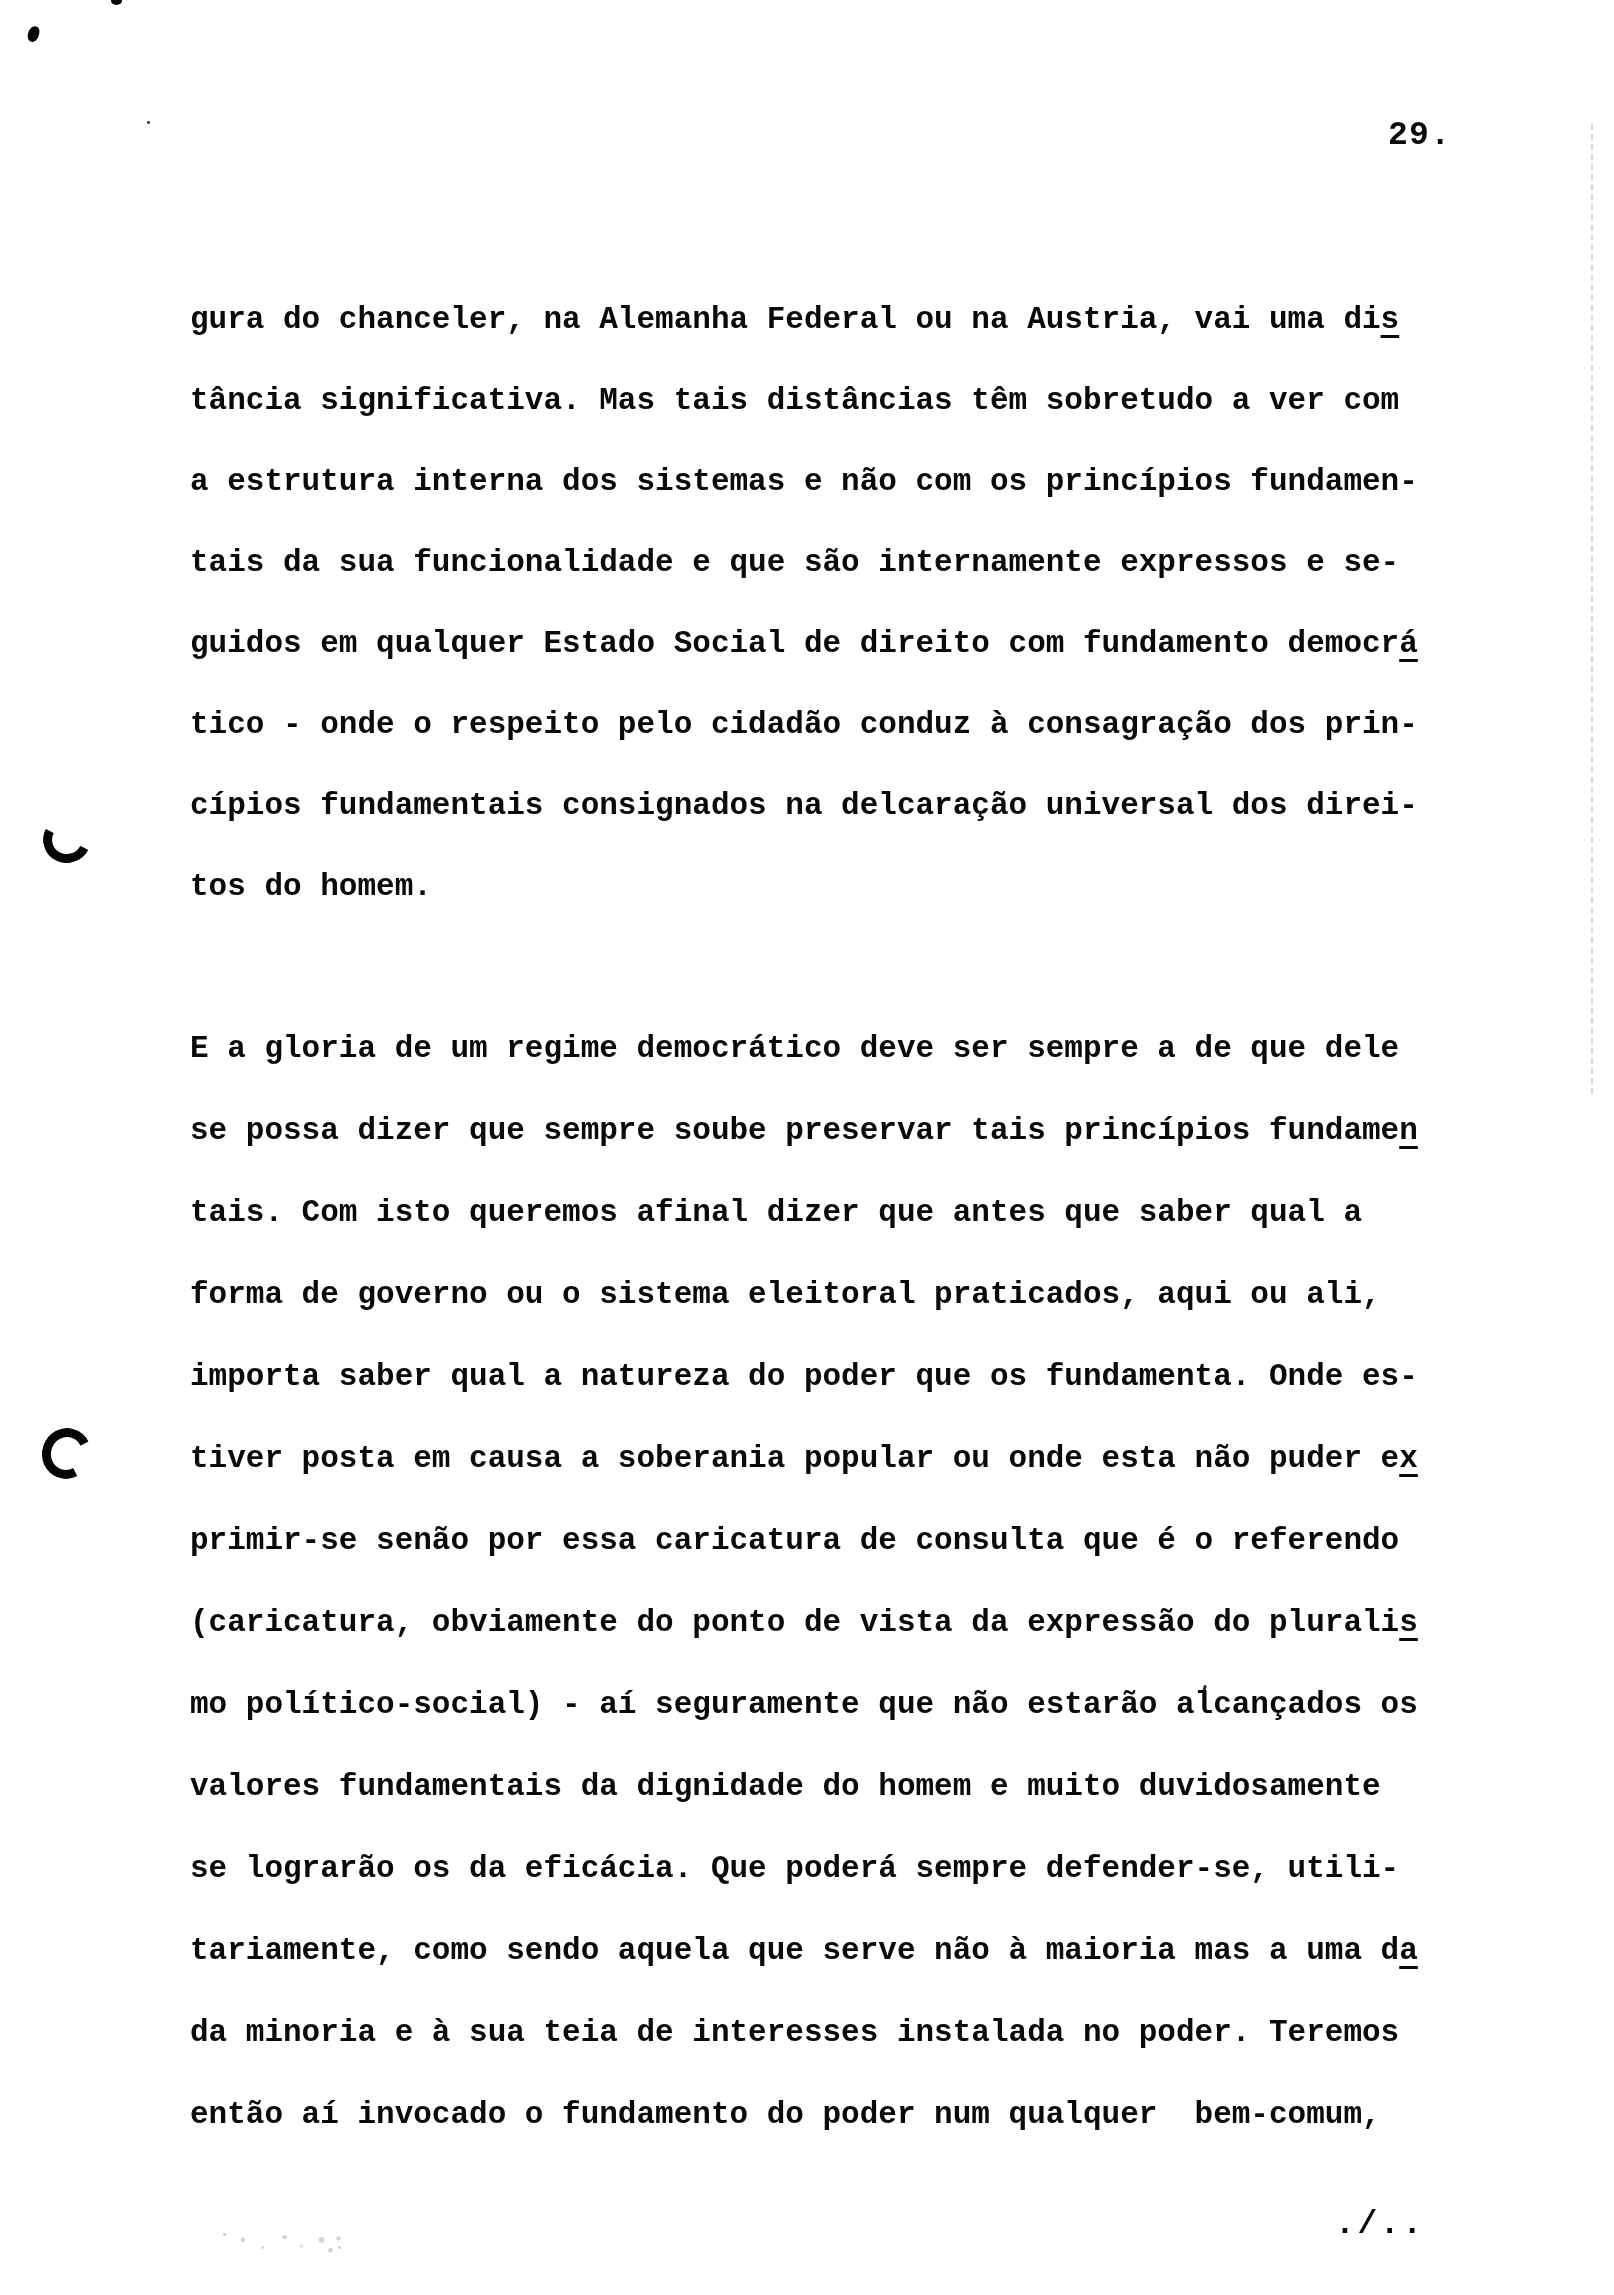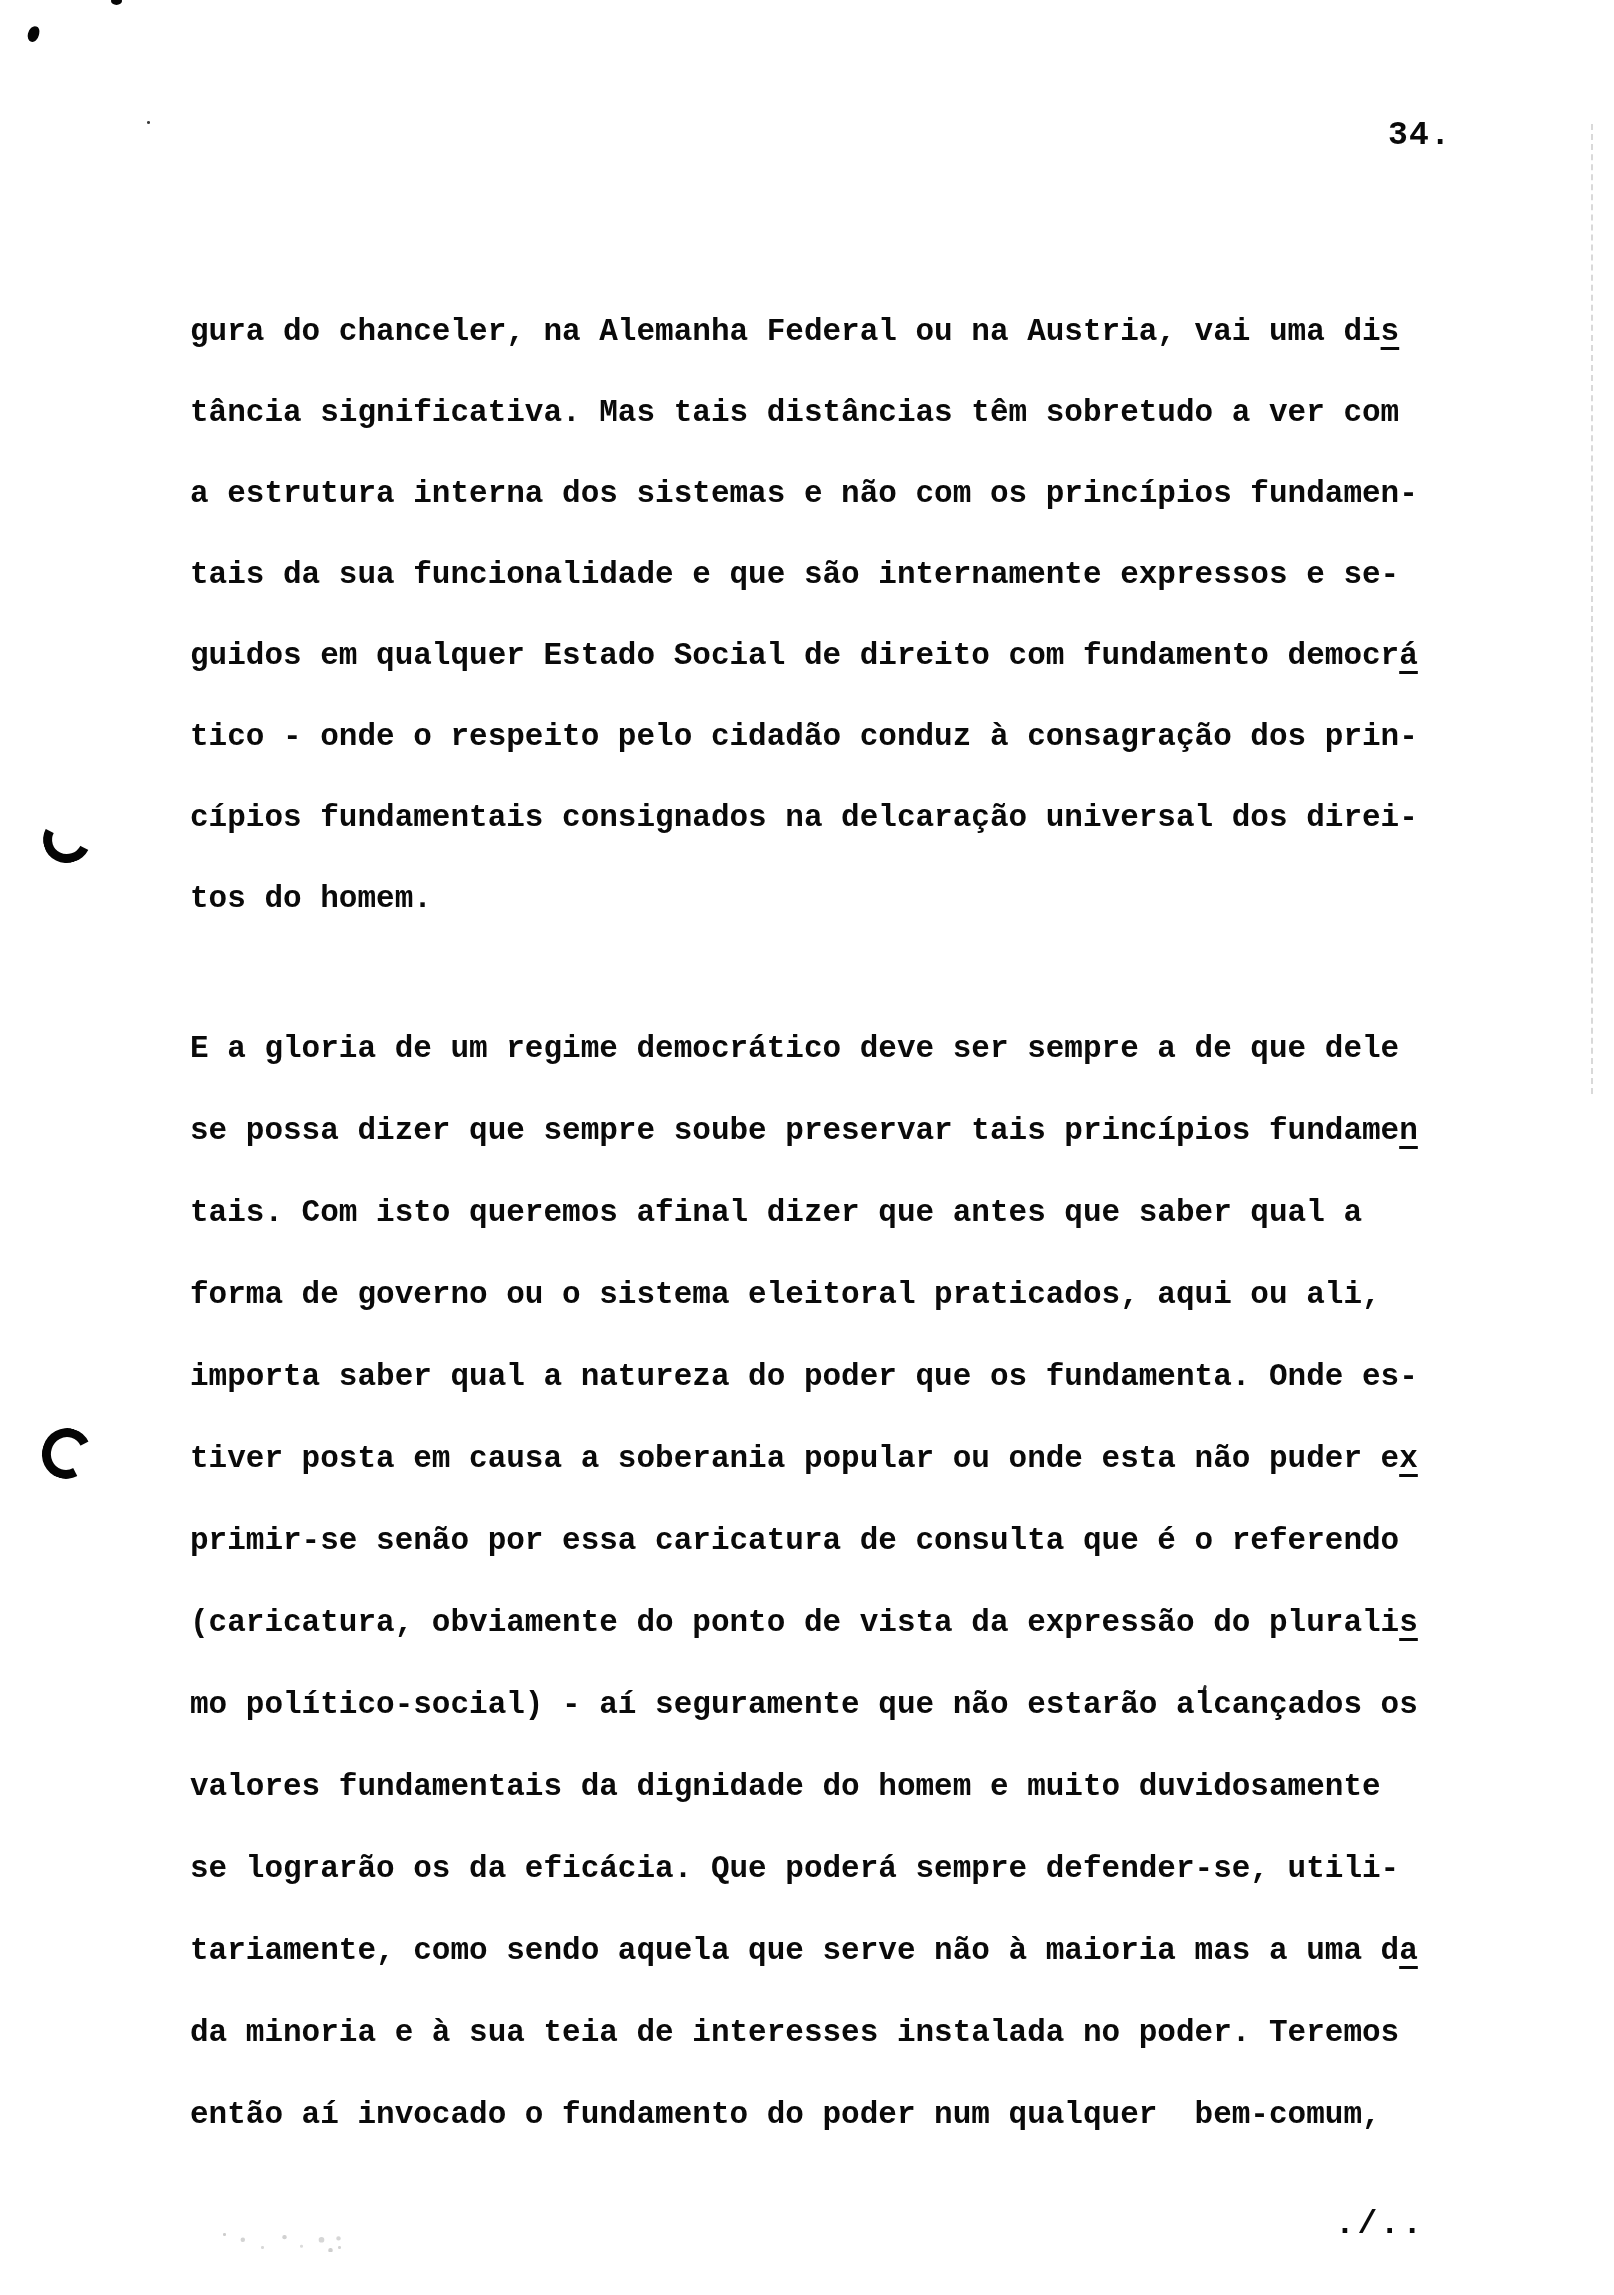--- a/index.html
+++ b/index.html
@@ -26,21 +26,21 @@
     white-space: pre;
   }
   .para {
     position: absolute;
     left: 190px;
     font-size: 31px;
     font-weight: bold;
     line-height: 82px;
     white-space: pre;
   }
-  #para-0 { top: 291px; line-height: 81px; }
+  #para-0 { top: 279px; line-height: 81px; }
   #para-1 { top: 1008px; }
   .line { white-space: pre; }
   .u {
     text-decoration: underline;
     text-decoration-thickness: 3.3px;
     text-underline-offset: 6.6px;
   }
   .footer-mark {
     position: absolute;
     left: 1335px;
@@ -143,21 +143,21 @@
     width: 0;
     border-left: 2px dashed #c9c9c9;
     opacity: 0.7;
   }
 </style>
 </head>
 <body>
 
 <div class="page">
 
-  <div class="page-number">34.</div>
+  <div class="page-number">29.</div>
 
   <div class="right-dashes"></div>
 
   <div class="blob-a"></div>
   <div class="blob-b"></div>
   <div class="speck"></div>
 
   <div class="crescent c1"></div>
   <div class="crescent c2"></div>
 

